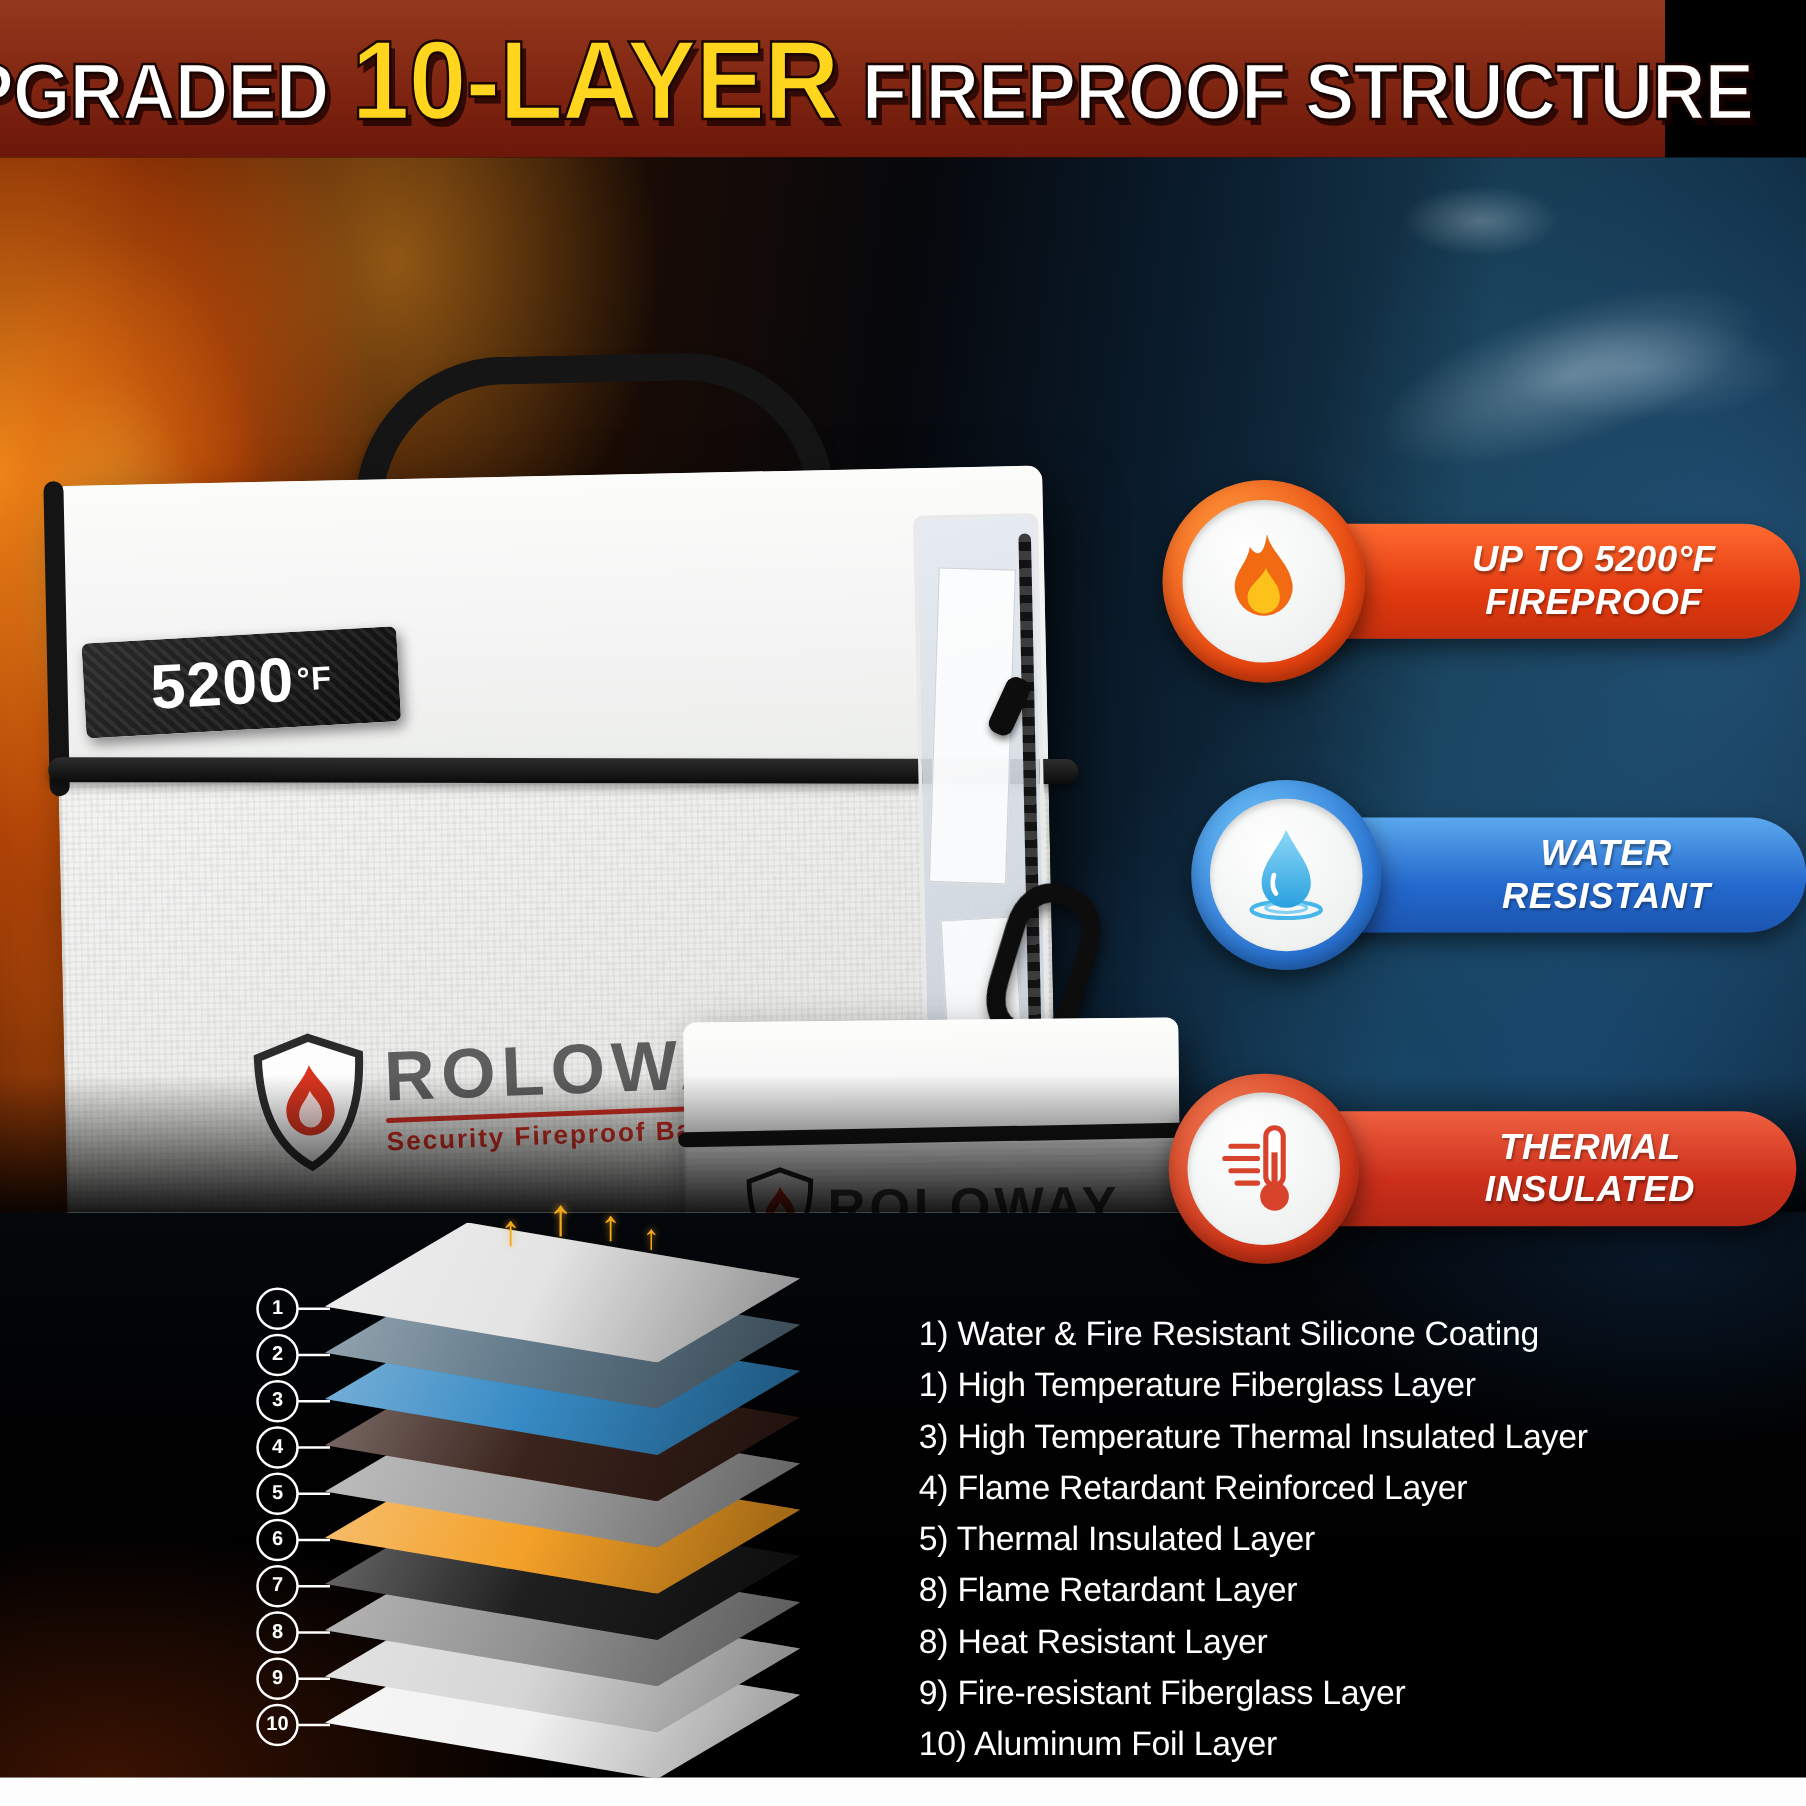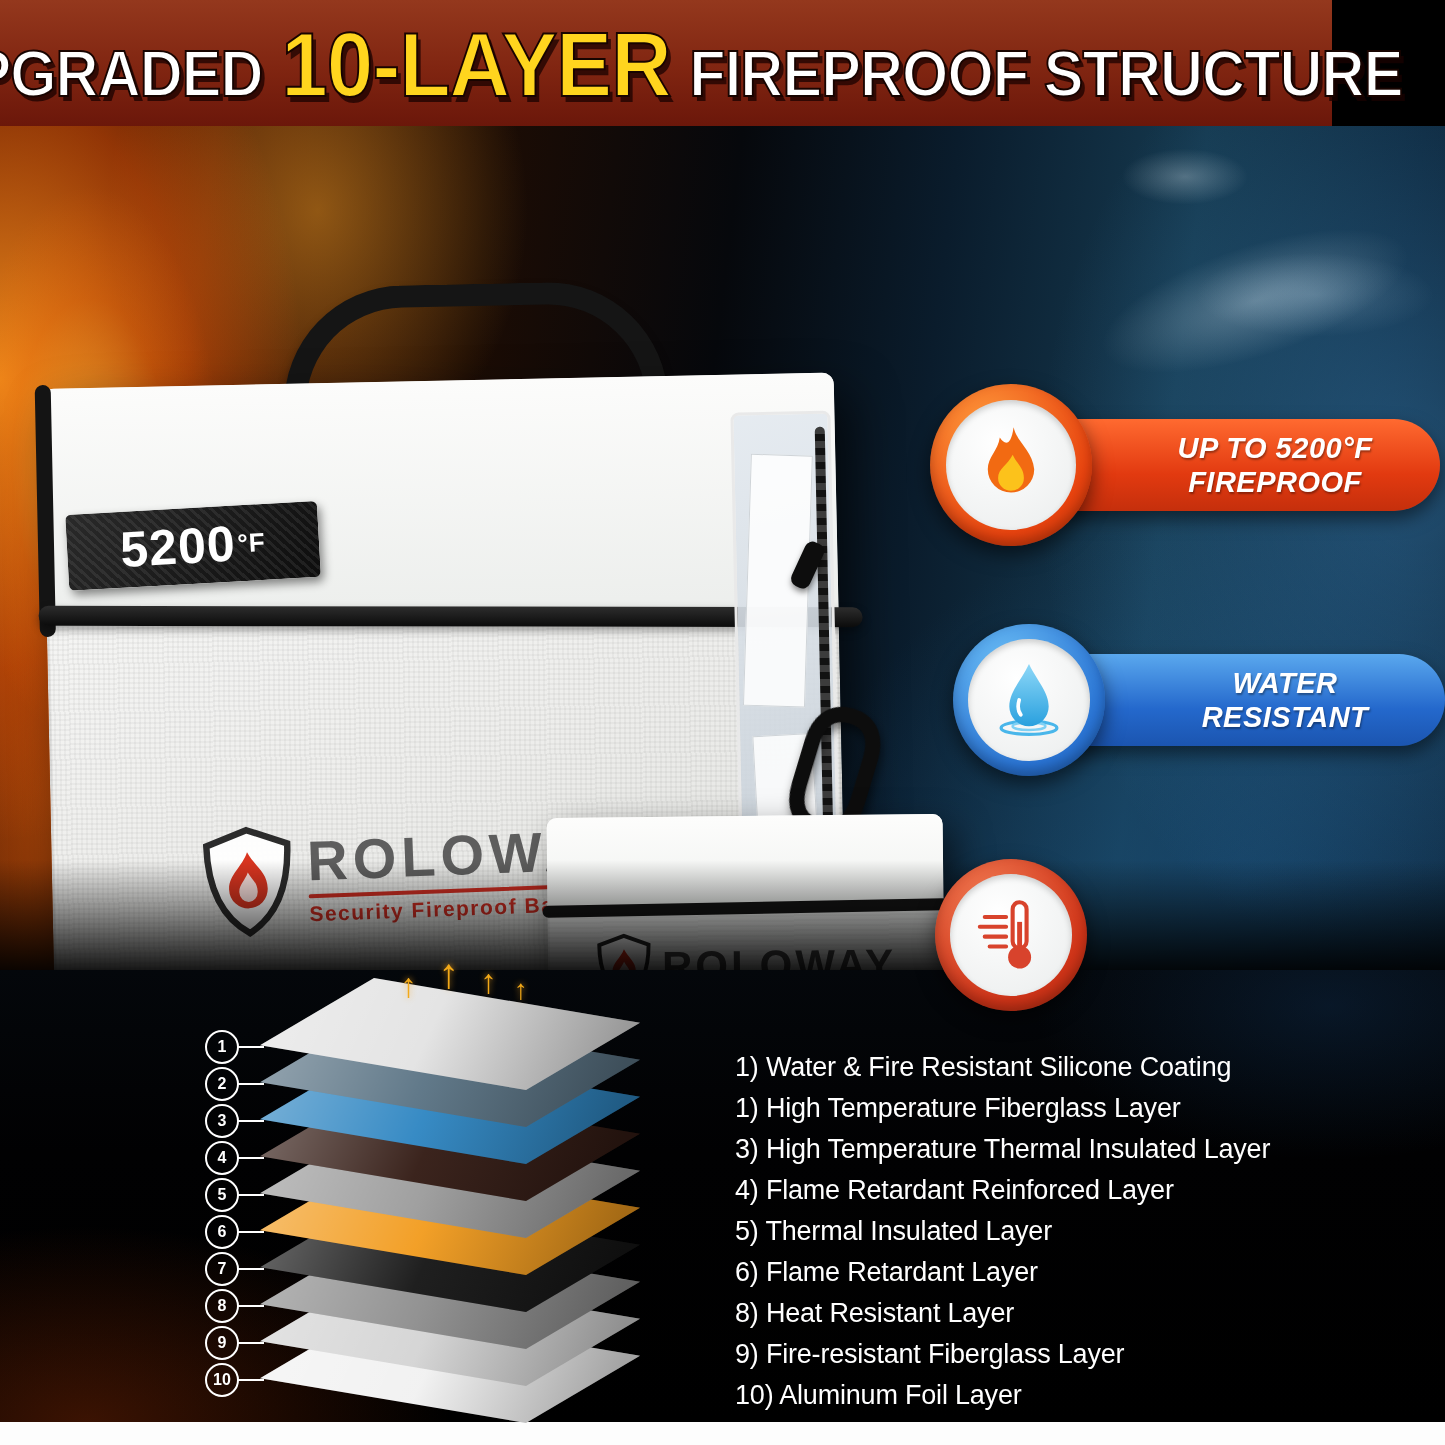--- a/index.html
+++ b/index.html
@@ -258,20 +258,24 @@
             <ellipse cx="50" cy="84" rx="34" ry="8" fill="none" stroke="#49b6ea" stroke-width="4"></ellipse>
             <ellipse cx="50" cy="82" rx="20" ry="4.5" fill="none" stroke="#7fd0f4" stroke-width="3"></ellipse>
             <path d="M50 6 C60 27 74 40 74 58 A24 24 0 1 1 26 58 C26 40 40 27 50 6 Z" fill="url(#gd-drop)"></path>
             <path d="M38 50 C36 57 36 63 40 68" stroke="#ffffff" stroke-width="4.5" fill="none" stroke-linecap="round"></path>
           </svg>
         </div>
       </div>
     </div>
 
     <div class="badge-row row-thermal">
+      <div class="badge-pill">
+        <div class="pill-line">THERMAL</div>
+        <div class="pill-line">INSULATED</div>
+      </div>
       <div class="badge-circle">
         <div class="circle-inner">
           <svg width="82" height="82" viewBox="0 0 100 100">
             <path d="M18 28 H44 M12 40 H44 M18 52 H44 M24 64 H44" stroke="#d8432c" stroke-width="5" stroke-linecap="round"></path>
             <rect x="52" y="10" width="17" height="56" rx="8.5" fill="#ffffff" stroke="#d8432c" stroke-width="5"></rect>
             <rect x="57.5" y="34" width="6" height="34" fill="#d8432c"></rect>
             <circle cx="60.5" cy="77" r="14" fill="#d8432c"></circle>
           </svg>
         </div>
       </div>
@@ -339,21 +343,21 @@
       <div class="connector" style="--i:8;"></div>
       <div class="connector" style="--i:9;"></div>
     </div>
 
     <div class="layer-list">
       <div class="layer-item">1) Water &amp; Fire Resistant Silicone Coating</div>
       <div class="layer-item">1) High Temperature Fiberglass Layer</div>
       <div class="layer-item">3) High Temperature Thermal Insulated Layer</div>
       <div class="layer-item">4) Flame Retardant Reinforced Layer</div>
       <div class="layer-item">5) Thermal Insulated Layer</div>
-      <div class="layer-item">6) Flame Retardant Layer</div>
+      <div class="layer-item">8) Flame Retardant Layer</div>
       <div class="layer-item">8) Heat Resistant Layer</div>
       <div class="layer-item">9) Fire-resistant Fiberglass Layer</div>
       <div class="layer-item">10) Aluminum Foil Layer</div>
     </div>
   </section>
 
   <div class="bottom-strip"></div>
 </div>
 
 </body></html>

